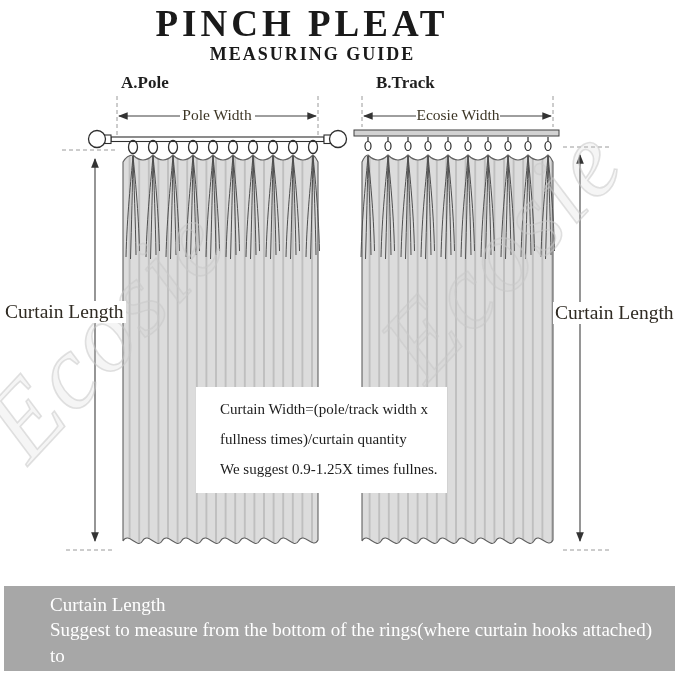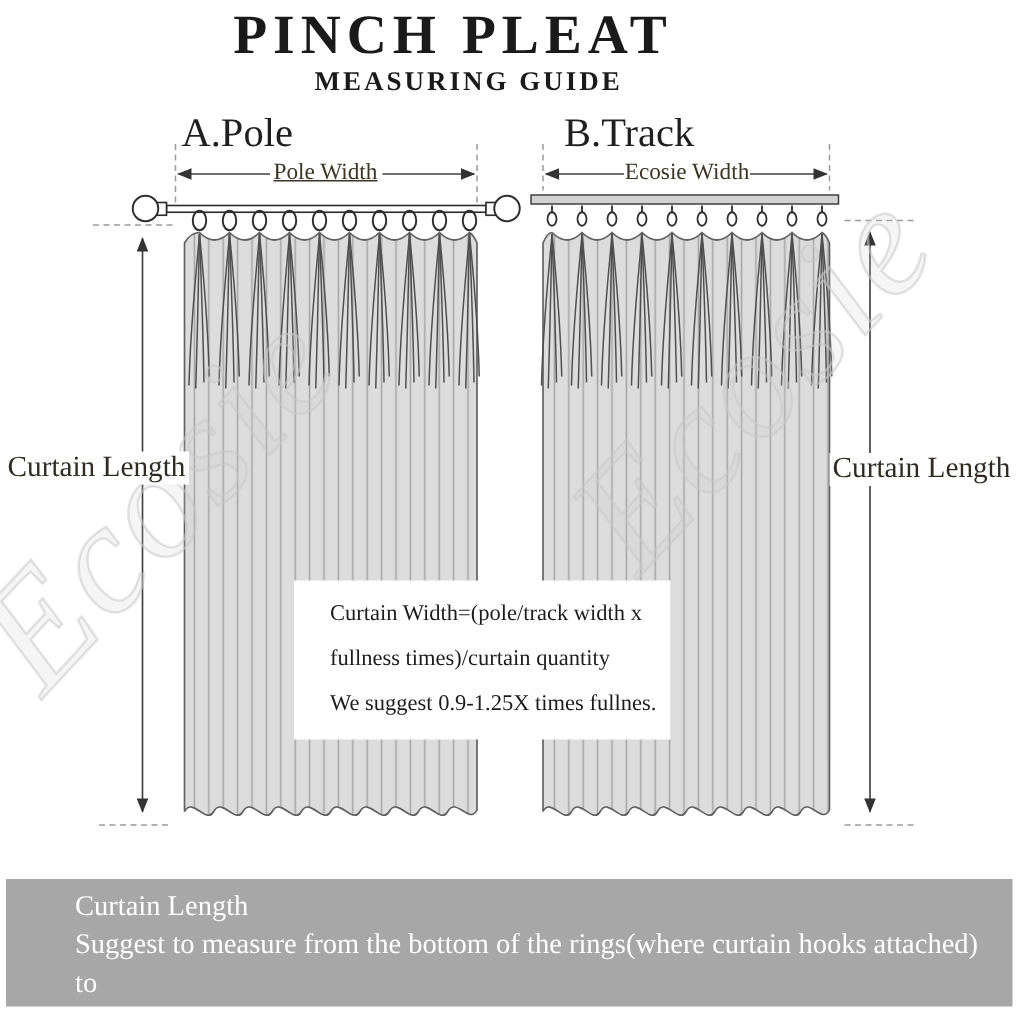--- a/index.html
+++ b/index.html
@@ -3,25 +3,25 @@
 <meta charset="utf-8">
 <style>
   html,body{margin:0;padding:0;background:#ffffff;}
   body{width:679px;height:675px;overflow:hidden;font-family:"Liberation Serif",serif;}
   .canvas{position:relative;width:679px;height:675px;background:#fff;}
   svg.diagram{position:absolute;left:0;top:0;}
   .title{position:absolute;left:0;top:2px;width:604px;margin:0;text-align:center;
          font-size:37px;font-weight:bold;letter-spacing:4px;color:#1a1a1a;}
   .subtitle{position:absolute;left:0;top:44px;width:625px;margin:0;text-align:center;
          font-size:18px;font-weight:bold;letter-spacing:2px;color:#1a1a1a;}
-  .sec-label{position:absolute;font-size:27px;color:#1f1f1f;}
+  .sec-label{position:absolute;font-size:17px;color:#1f1f1f;font-weight:bold;}
   .sec-label.a{left:121px;top:73px;}
   .sec-label.b{left:376px;top:73px;}
   .dim-label{position:absolute;top:106px;font-size:15.5px;color:#3d3626;transform:translateX(-50%);white-space:nowrap;}
-  .dim-label.pole{left:217px;text-decoration:underline;}
+  .dim-label.pole{left:217px;}
   .dim-label.track{left:458px;}
   .len-label{position:absolute;font-size:19.5px;color:#2f2a22;background:#ffffff;padding:0 2px;white-space:nowrap;}
   .len-label.left{left:3px;top:301px;}
   .len-label.right{left:553px;top:302px;}
   .wm{position:absolute;font-style:italic;font-size:105px;letter-spacing:3px;white-space:nowrap;
       color:rgba(205,205,205,0.20);-webkit-text-stroke:1.6px rgba(200,200,200,0.55);
       transform:rotate(-47deg);pointer-events:none;}
   .wm1{left:-45px;top:272px;}
   .wm2{left:352px;top:192px;}
   .formula{position:absolute;left:196px;top:387px;background:#ffffff;

